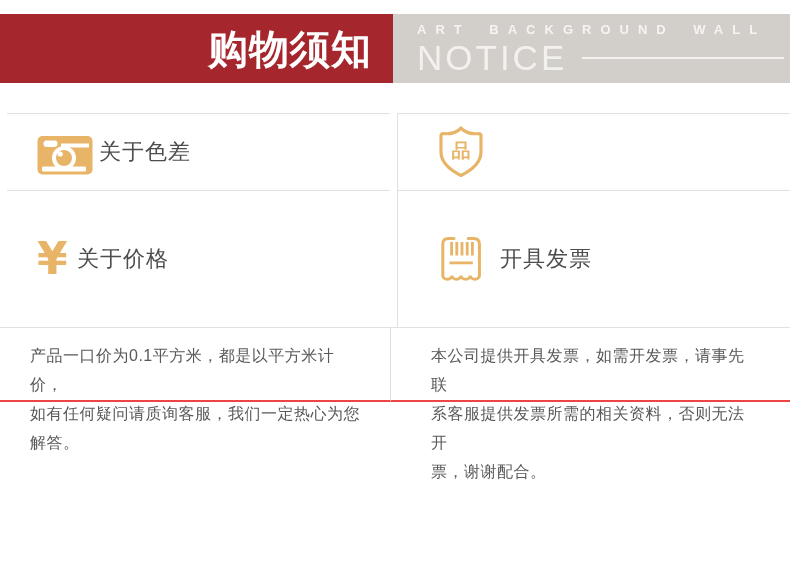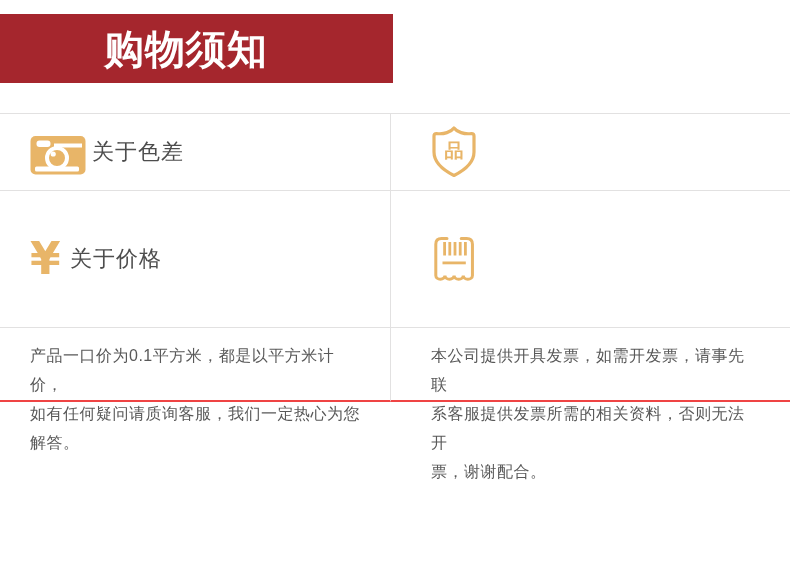--- a/index.html
+++ b/index.html
@@ -6,21 +6,21 @@
   html,body { background:#ffffff; }
   body {
     width:790px; height:561px; overflow:hidden; position:relative;
     font-family:"Liberation Sans","DejaVu Sans",sans-serif;
   }
 
   
   .banner { display:flex; height:69px; margin-top:14px; }
   .banner-red {
     width:393px; background:#A5262D;
-    display:flex; align-items:center; justify-content:center;
+    display:flex; align-items:center; justify-content:flex-end;
     padding-right:21px;
   }
   .banner-title {
     color:#ffffff; font-size:40px; font-weight:700; letter-spacing:1px;
     line-height:1;
   }
   .banner-gray {
     flex:1; background:#D2CECA;
     display:flex; flex-direction:column; justify-content:center;
     padding-left:24px; padding-right:6px;
@@ -40,21 +40,21 @@
   .grid {
     margin-top:30px; width:790px;
     display:grid;
     grid-template-columns:390px 400px;
     grid-template-rows:77px 137px 75px 109px;
   }
   .cell { border-top:1px solid #E2E1E1; background:#fff; }
   .cell.right-col { border-left:1px solid #E2E1E1; }
   .cell.last-row { border-bottom:2px solid #ef4444; }
 
-  .cell-title { display:flex; align-items:center; padding-left:30px; }
+  .cell-title { display:flex; align-items:center; padding-left:30px;margin-left:7px; }
   .cell-title.right-col { padding-left:40px; }
   .icon-box { width:62px; display:flex; align-items:center; }
   .icon-box.narrow { width:40px; }
   .section-title { font-size:22px; color:#4D4D4D; letter-spacing:1px; }
 
   .cell-body { padding:13px 28px 0 30px; }
   .cell-body.right-col { padding-left:40px; padding-right:30px; }
   .body-text {
     font-size:16px; line-height:29px; color:#595959;
     white-space:pre-line; letter-spacing:0.5px;
@@ -65,20 +65,27 @@
     font-family:"DejaVu Sans","Liberation Sans",sans-serif;
   }
   svg { display:block; }
 </style>
 </head>
 <body>
 
 <div class="banner">
   <div class="banner-red">
     <div class="banner-title">购物须知</div>
+  </div>
+  <div class="banner-gray">
+    <div class="banner-sub">ART BACKGROUND WALL</div>
+    <div class="notice-row">
+      <div class="notice-text">NOTICE</div>
+      <div class="notice-line"></div>
+    </div>
   </div>
 </div>
 
 <div class="grid">
 
   <div class="cell cell-title">
     <span class="icon-box">
       <svg width="56" height="45" viewBox="0 0 56 45">
         <rect x="0.5" y="6" width="55" height="38.5" rx="5" fill="#E8B568"></rect>
         <rect x="6.5" y="10.5" width="14" height="6.5" rx="3" fill="#ffffff"></rect>
@@ -111,20 +118,21 @@
       <svg width="46" height="52" viewBox="0 0 46 52">
         <path d="M16 5.5 H10.5 C6.8 5.5 4.8 7.5 4.8 11.2 V42.5 a4.58 3.8 0 0 0 9.16 0 a4.58 3.8 0 0 0 9.16 0 a4.58 3.8 0 0 0 9.16 0 a4.58 3.8 0 0 0 9.16 0 V11.2 C41.4 7.5 39.4 5.5 35.7 5.5 H30.2" fill="none" stroke="#E8B568" stroke-width="3" stroke-linecap="round"></path>
         <rect x="12.2" y="9" width="2.8" height="13.5" fill="#E8B568"></rect>
         <rect x="17.4" y="9" width="2.8" height="13.5" fill="#E8B568"></rect>
         <rect x="22.6" y="9" width="2.8" height="13.5" fill="#E8B568"></rect>
         <rect x="27.8" y="9" width="2.8" height="13.5" fill="#E8B568"></rect>
         <rect x="33" y="9" width="2.8" height="13.5" fill="#E8B568"></rect>
         <rect x="11.5" y="28.5" width="23.3" height="2.8" fill="#E8B568"></rect>
       </svg>
     </span>
+    <span class="section-title">开具发票</span>
   </div>
 
   <div class="cell cell-body last-row">
     <div class="body-text">产品一口价为0.1平方米，都是以平方米计价，
 如有任何疑问请质询客服，我们一定热心为您
 解答。</div>
   </div>
   <div class="cell cell-body right-col last-row">
     <div class="body-text">本公司提供开具发票，如需开发票，请事先联
 系客服提供发票所需的相关资料，否则无法开

